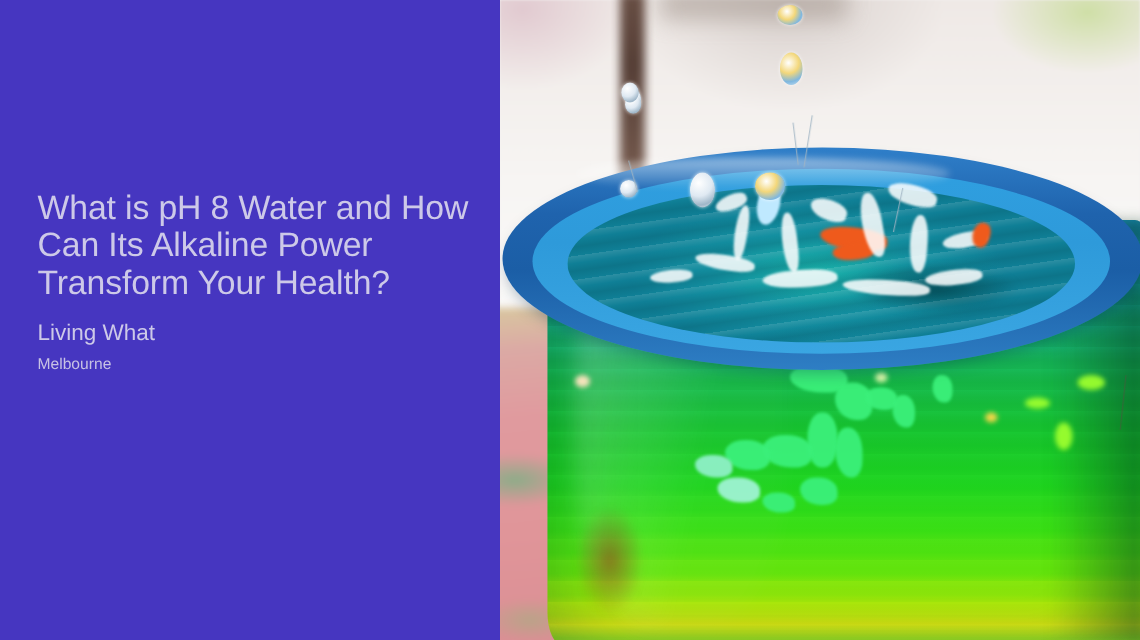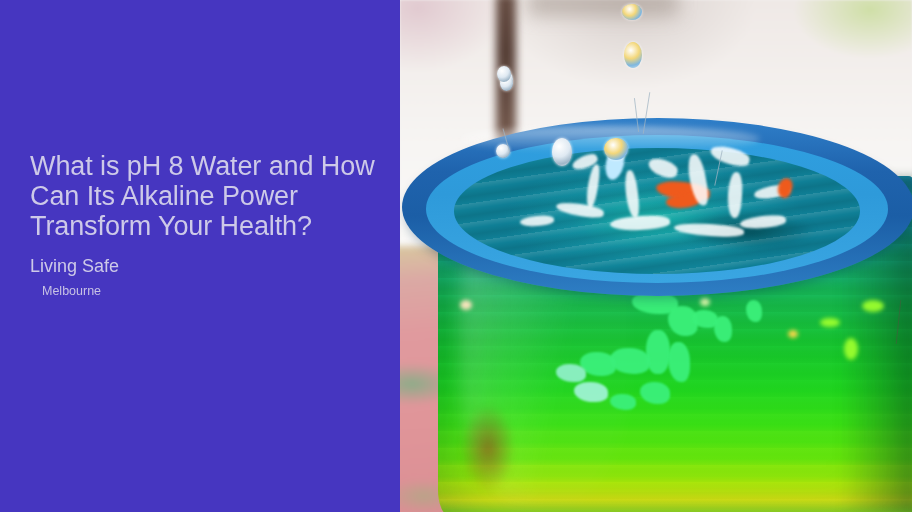--- a/index.html
+++ b/index.html
@@ -52,21 +52,21 @@
 
   .site-name {
     margin: 14px 0 0 0;
     font-size: 18px;
     line-height: 22px;
     font-weight: 400;
     color: #cdc9e8;
   }
 
   .locality {
-    margin: 6px 0 0 12px;
+    margin: 6px 0 0 0;
     font-size: 12.5px;
     line-height: 16px;
     font-weight: 400;
     color: #c7c2e4;
   }
 
   .url-line {
     margin: 12px 0 0 0;
     font-size: 9.5px;
     line-height: 19px;
@@ -349,21 +349,21 @@
   }
 </style>
 </head>
 <body>
 
 <div class="card">
 
   <div class="text-panel">
     <div class="text-stack">
       <h1 class="headline">What is pH 8 Water and How Can Its Alkaline Power Transform Your Health?</h1>
-      <div class="site-name">Living Safe</div>
+      <div class="site-name">Living What</div>
       <div class="locality">Melbourne</div>
     </div>
   </div>
 
   <div class="photo">
 
     <div class="bg-wash"></div>
     <div class="bg-post-2"></div>
     <div class="bg-post"></div>
 

